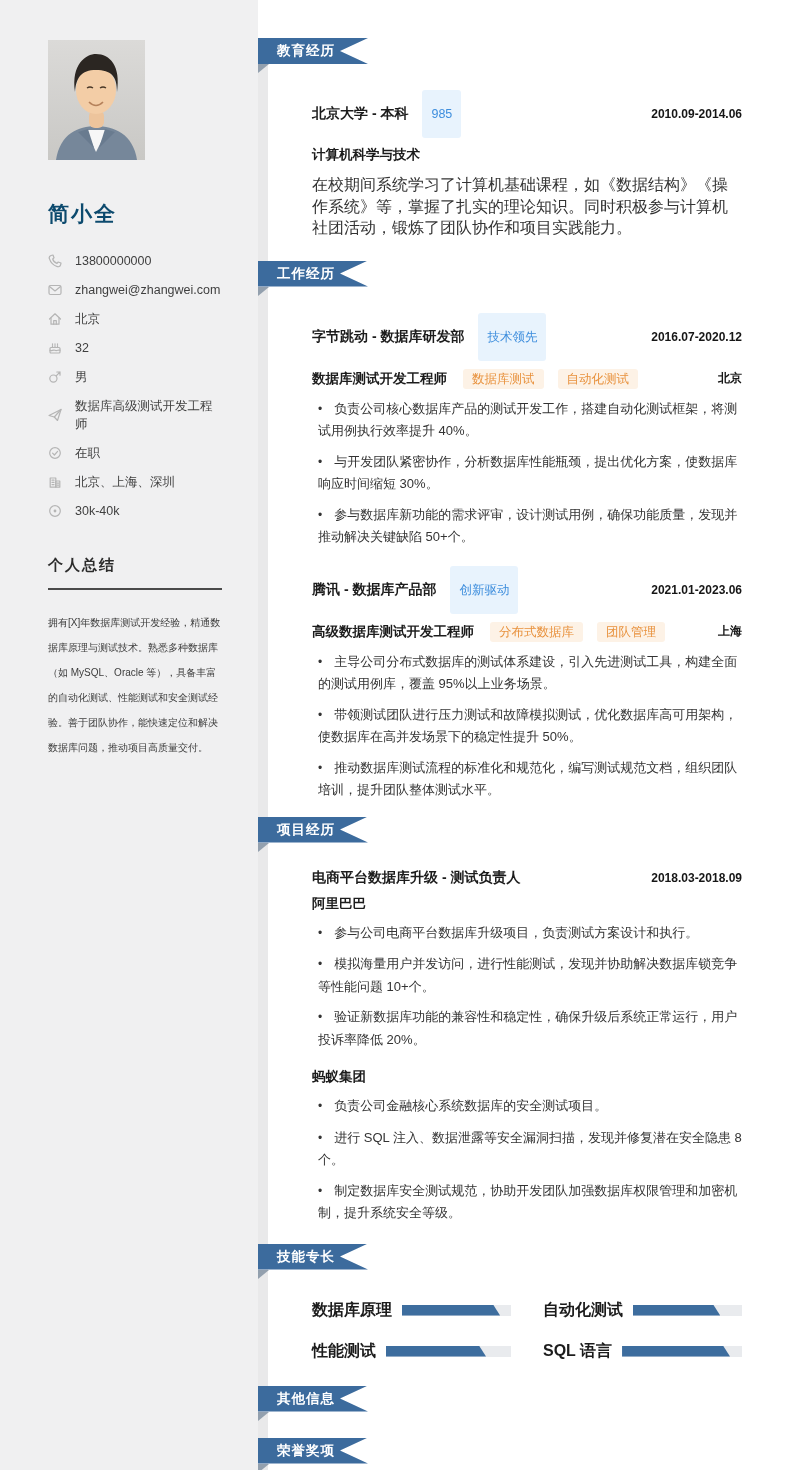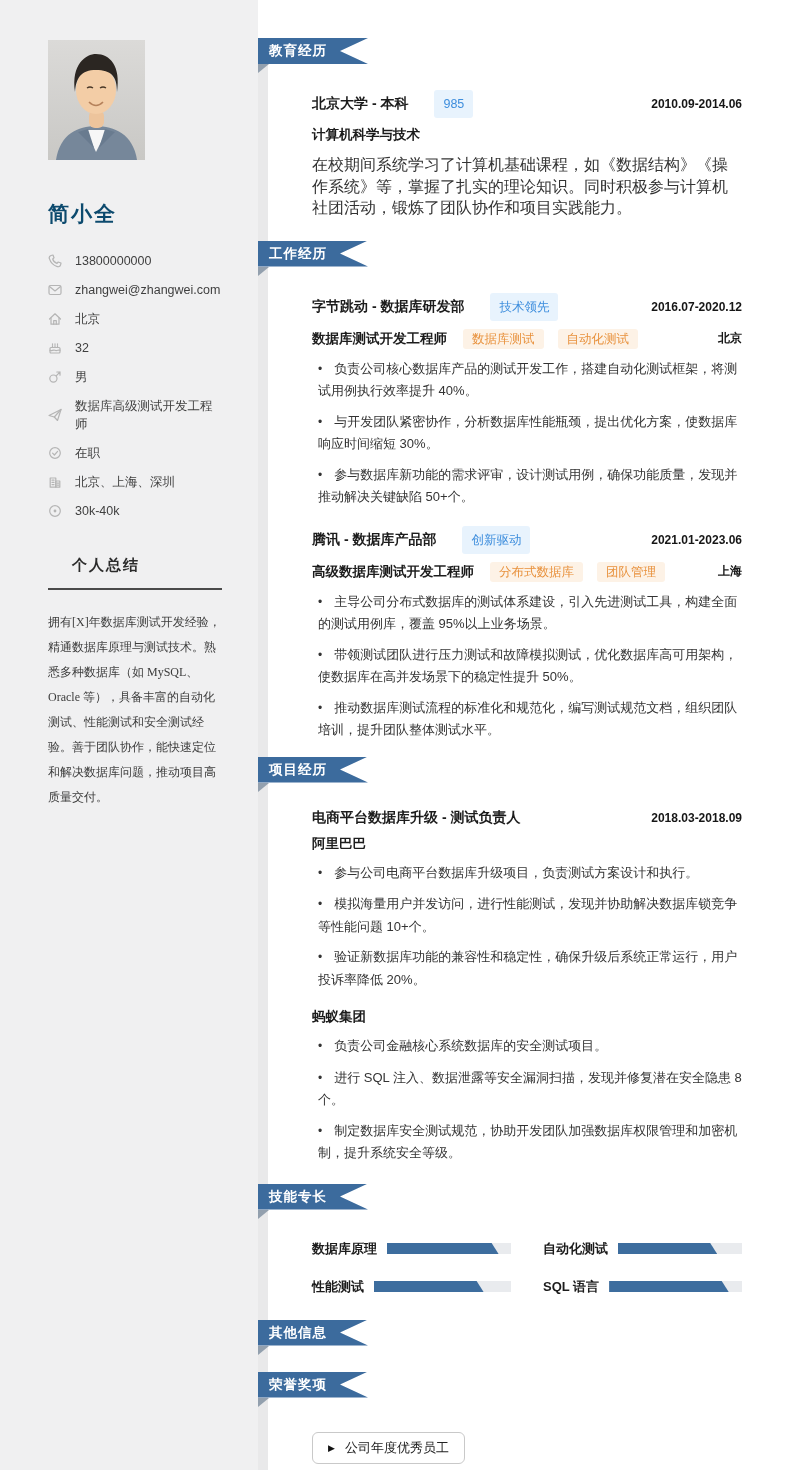--- a/index.html
+++ b/index.html
@@ -10,46 +10,46 @@
   
   .sidebar { width:258px; flex:0 0 258px; background:#f0f0f1; padding:40px 36px 0 48px; }
   .photo { width:97px; height:120px; overflow:hidden; background:#d7d6d4; }
   .photo svg { display:block; }
   .name { font-size:21px; font-weight:700; color:#0c4a6e; margin-top:40px; letter-spacing:2px; }
   .contacts { list-style:none; margin-top:24px; }
   .contacts li { display:flex; align-items:center; gap:13px; margin-bottom:11px; font-size:12.5px; color:#3f3f3f; line-height:18px; }
   .cicon { flex:0 0 14px; width:14px; height:14px; display:inline-flex; }
   .cicon svg { width:14px; height:14px; stroke:#b5b5b5; fill:none; stroke-width:1.2; stroke-linecap:round; stroke-linejoin:round; }
   .summary { margin-top:36px; }
-  .summary-title { font-size:15px; font-weight:700; color:#2b2b2b; letter-spacing:2px;margin-left:24px; }
+  .summary-title { font-size:15px; font-weight:700; color:#2b2b2b; letter-spacing:2px; }
   .summary-divider { border-bottom:2px solid #4a4a4a; margin-top:13px; }
-  .summary-text { margin-top:20px; font-size:12px; line-height:25px; color:#3c3c3c;font-family:Liberation Serif, serif; }
+  .summary-text { margin-top:20px; font-size:10px; line-height:25px; color:#3c3c3c; }
 
   
   .main { flex:1; position:relative; background:#fff; padding:38px 52px 0 54px; }
   .spine { position:absolute; left:0; top:62px; bottom:0; width:10px; background:#e9e9ea; }
   .ribbon-row { position:relative; margin-left:-54px; height:26px; z-index:2; }
-  .ribbon { display:inline-block; width:110px; height:26px; line-height:26px; padding-left:11px; background:#3c6b9d; color:#fff; font-size:13.5px; font-weight:700; letter-spacing:1px; clip-path:polygon(0 0,100% 0,calc(100% - 28px) 50%,100% 100%,0 100%); }
+  .ribbon { display:inline-block; width:110px; height:26px; line-height:26px; padding-left:19px; background:#3c6b9d; color:#fff; font-size:13.5px; font-weight:700; letter-spacing:1px; clip-path:polygon(0 0,100% 0,calc(100% - 28px) 50%,100% 100%,0 100%); }
   .fold { position:absolute; left:0; top:26px; width:0; height:0; border-top:9px solid #93a0ae; border-right:11px solid transparent; }
 
   .entry { margin-top:26px; position:relative; z-index:1; }
   .entry + .entry { margin-top:18px; }
   .row1 { display:flex; align-items:center; font-size:14px; font-weight:700; color:#1c1c1c; }
   .row2 { display:flex; align-items:center; margin-top:8px; font-size:13.5px; font-weight:700; color:#1c1c1c; }
-  .badge { margin-left:26px; font-size:12.5px; font-weight:400; background:#e8f3fd; color:#3e8edd; padding:6px 9px; border-radius:3px; line-height:16px; }
+  .badge { margin-left:14px; font-size:12.5px; font-weight:400; background:#e8f3fd; color:#3e8edd; padding:16px 9px; border-radius:3px; line-height:16px; }
   .tag { margin-left:16px; font-size:12.5px; font-weight:400; background:#fdf2e6; color:#e8913c; padding:2px 9px; border-radius:3px; line-height:16px; }
   .tag + .tag { margin-left:14px; }
   .date, .loc { margin-left:auto; font-size:12px; font-weight:700; color:#161616; }
   .para { margin-top:10px; font-size:16px; line-height:21.5px; color:#333; }
   .bullet { margin-top:9px; padding-left:6px; font-size:13px; line-height:21.5px; color:#333; }
   .dot { margin-right:12px; font-size:12px; color:#333; }
 
   .skills { margin-top:30px; display:grid; grid-template-columns:1fr 1fr; column-gap:32px; row-gap:20px; }
   .skill { display:flex; align-items:center; }
-  .slabel { font-size:13px; font-weight:700; color:#1c1c1c; margin-right:10px; white-space:nowrap; }
+  .slabel { font-size:16px; font-weight:700; color:#1c1c1c; margin-right:10px; white-space:nowrap; }
   .track { flex:1; height:11px; background:#e9ebee; }
   .fill { display:block; height:100%; background:#3d6d9e; clip-path:polygon(0 0,calc(100% - 7px) 0,100% 100%,0 100%); }
 
   .pill { display:inline-flex; align-items:center; gap:10px; margin-top:34px; border:1px solid #c9c9c9; border-radius:6px; padding:6px 15px; font-size:13px; color:#222; background:#fff; }
   .pill-tri { font-size:9px; color:#111; }
 </style>
 </head>
 <body>
 
 <div class="page">

